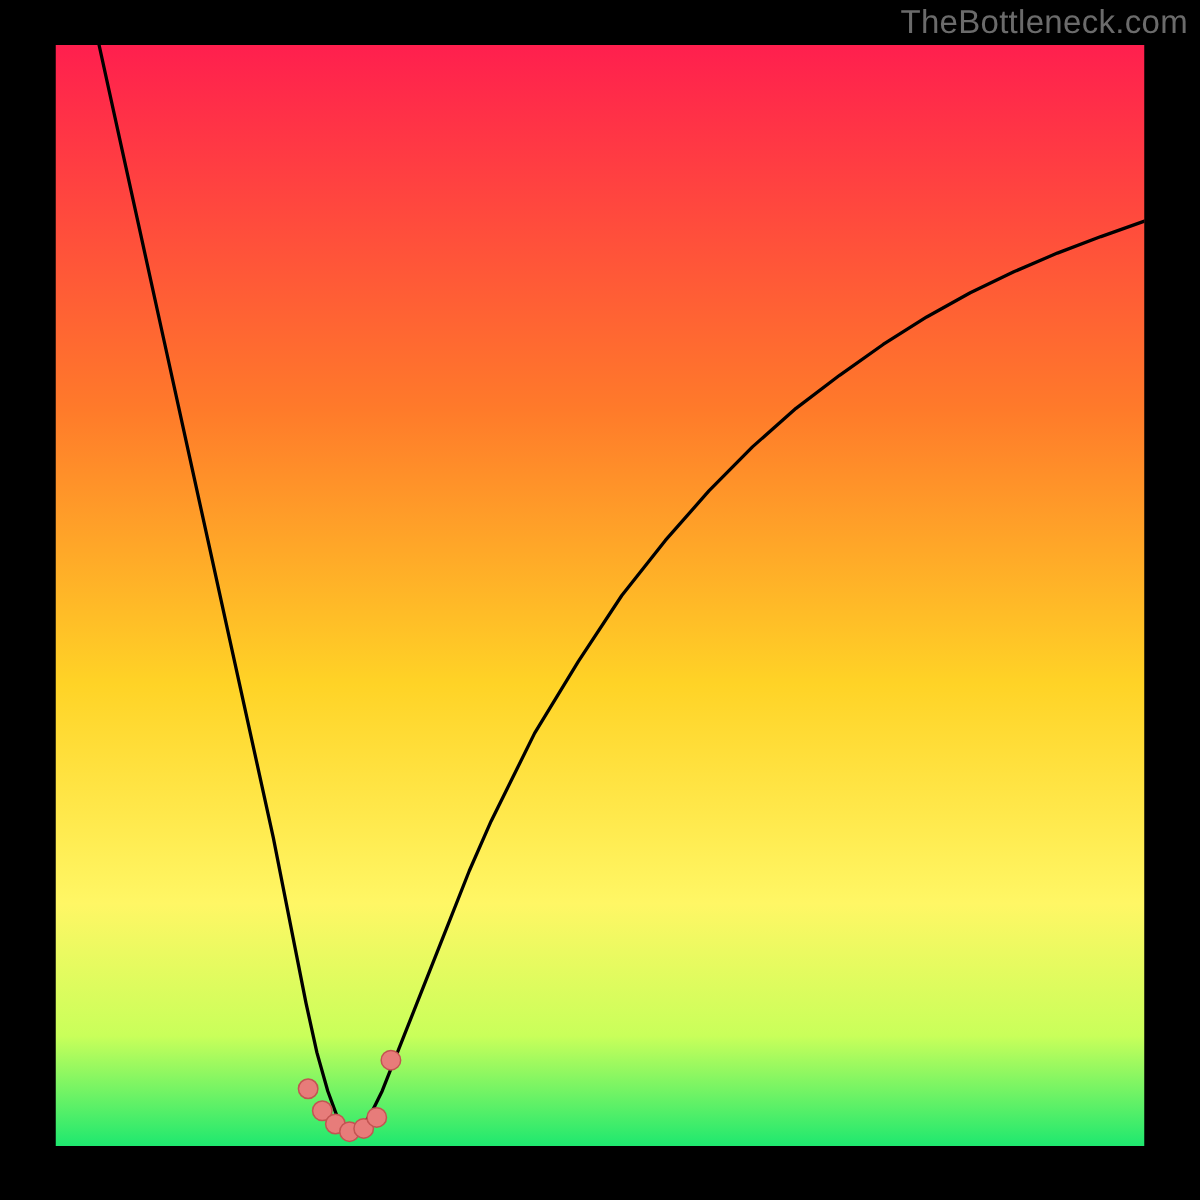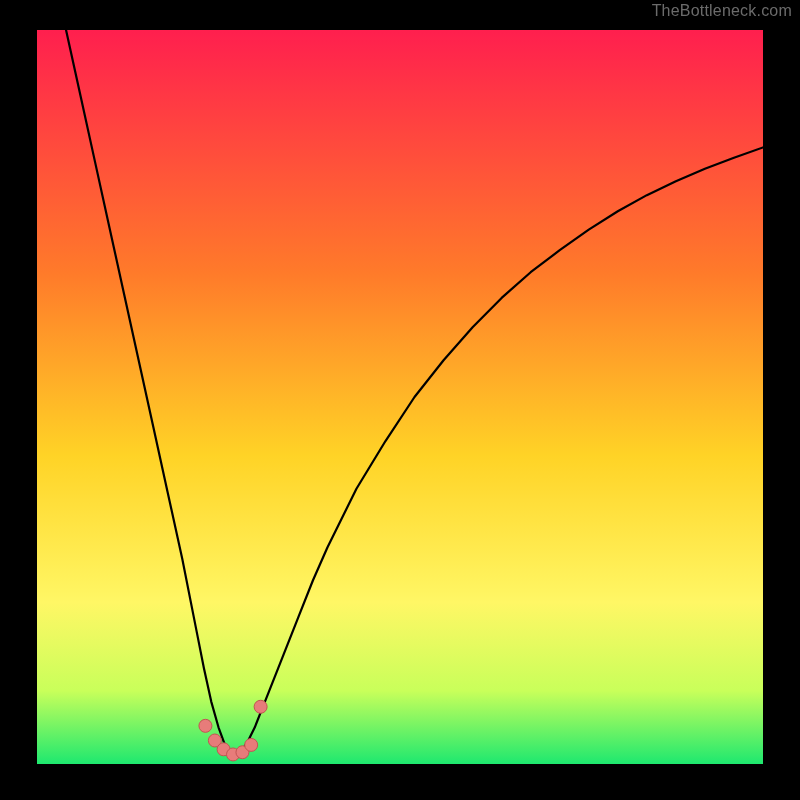--- a/index.html
+++ b/index.html
@@ -15,21 +15,21 @@
     position: relative;
     width: 800px;
     height: 800px;
     background: #000;
   }
   .attribution {
     position: absolute;
     top: 2px;
     right: 8px;
     color: #6b6b6b;
-    font-size: 16px;
+    font-size: 22px;
     font-weight: 500;
     letter-spacing: 0.2px;
     font-family: Arial, Helvetica, sans-serif;
   }
   .plot {
     position: absolute;
     left: 37px;
     top: 30px;
     width: 726px;
     height: 734px;

